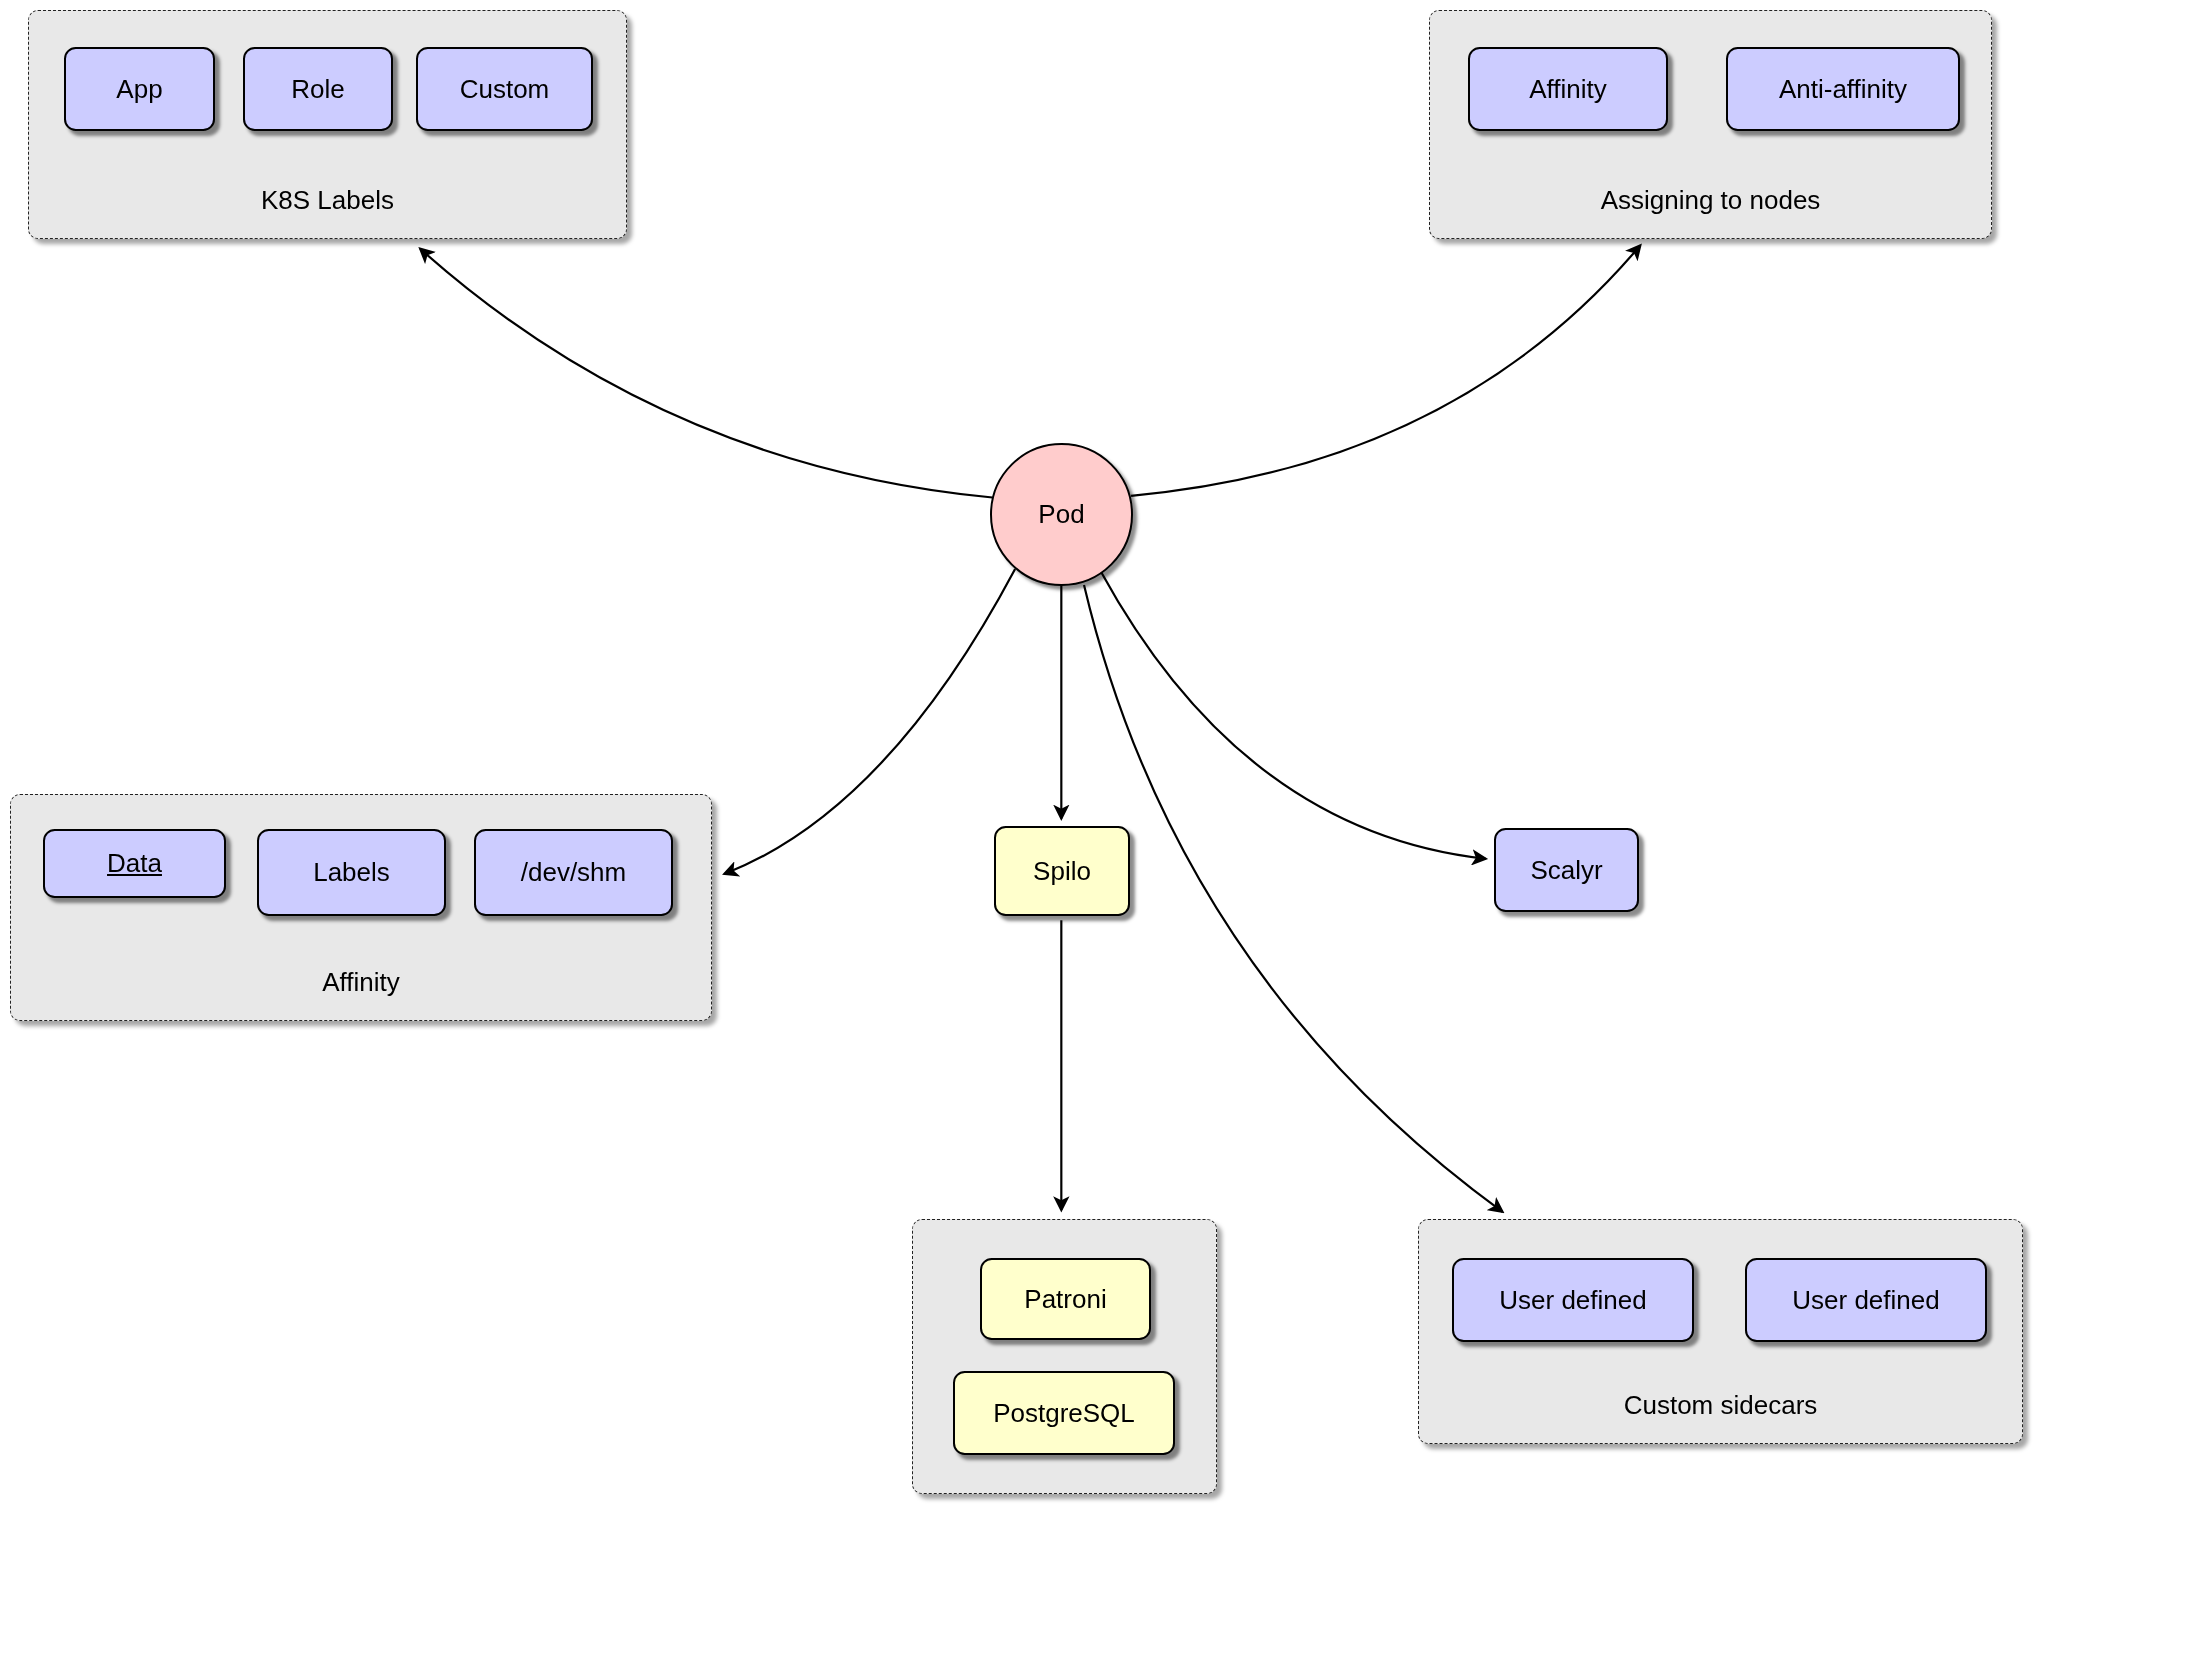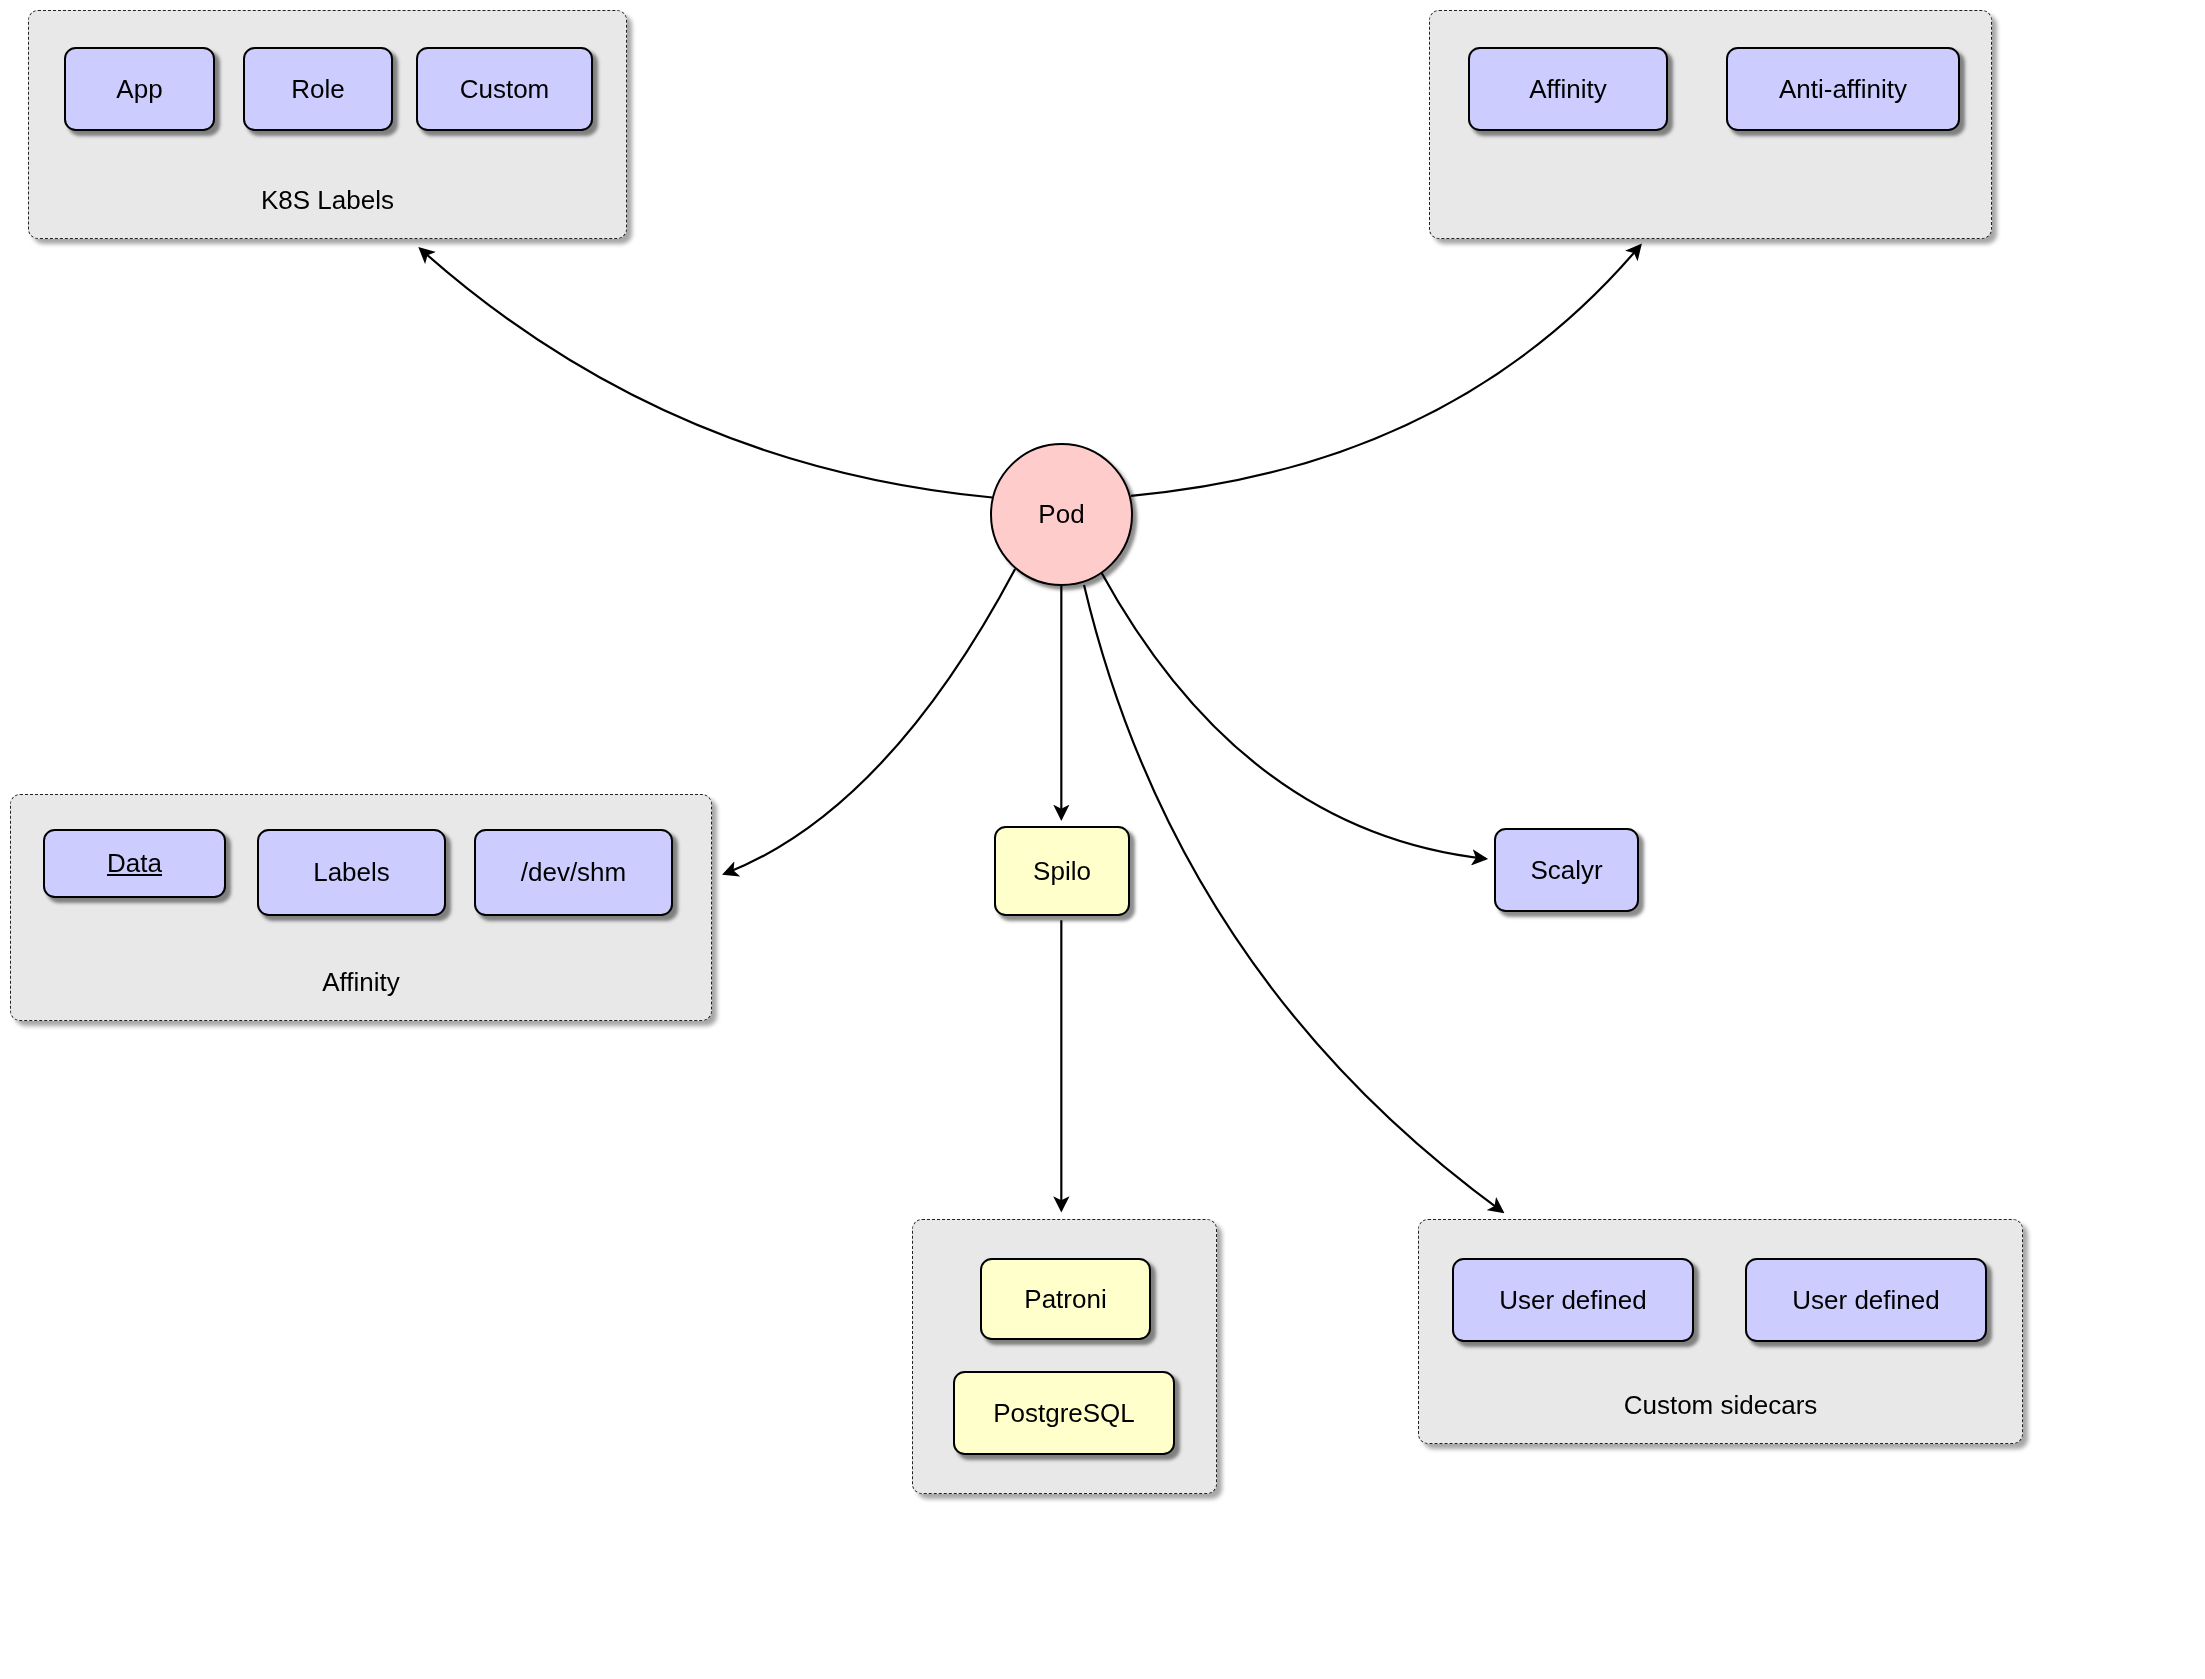--- a/index.html
+++ b/index.html
@@ -92,20 +92,21 @@
   <div class="group" style="left:28px; top:10px; width:597px; height:227px;">
     <div class="node purple" style="left:35px; top:36px; width:151px; height:84px;">App</div>
     <div class="node purple" style="left:214px; top:36px; width:150px; height:84px;">Role</div>
     <div class="node purple" style="left:387px; top:36px; width:177px; height:84px;">Custom</div>
     <div class="group-title">K8S Labels</div>
   </div>
 
   <div class="group" style="left:1429px; top:10px; width:561px; height:227px;">
     <div class="node purple" style="left:38px; top:36px; width:200px; height:84px;">Affinity</div>
     <div class="node purple" style="left:296px; top:36px; width:234px; height:84px;">Anti-affinity</div>
+    <div class="group-title">Assigning to nodes</div>
   </div>
 
   <div class="pod" style="left:990px; top:443px;">Pod</div>
 
   <div class="group" style="left:10px; top:794px; width:700px; height:225px;">
     <div class="node purple" style="left:32px; top:34px; width:183px; height:69px;text-decoration:underline;">Data</div>
     <div class="node purple" style="left:246px; top:34px; width:189px; height:87px;">Labels</div>
     <div class="node purple" style="left:463px; top:34px; width:199px; height:87px;">/dev/shm</div>
     <div class="group-title">Affinity</div>
   </div>

